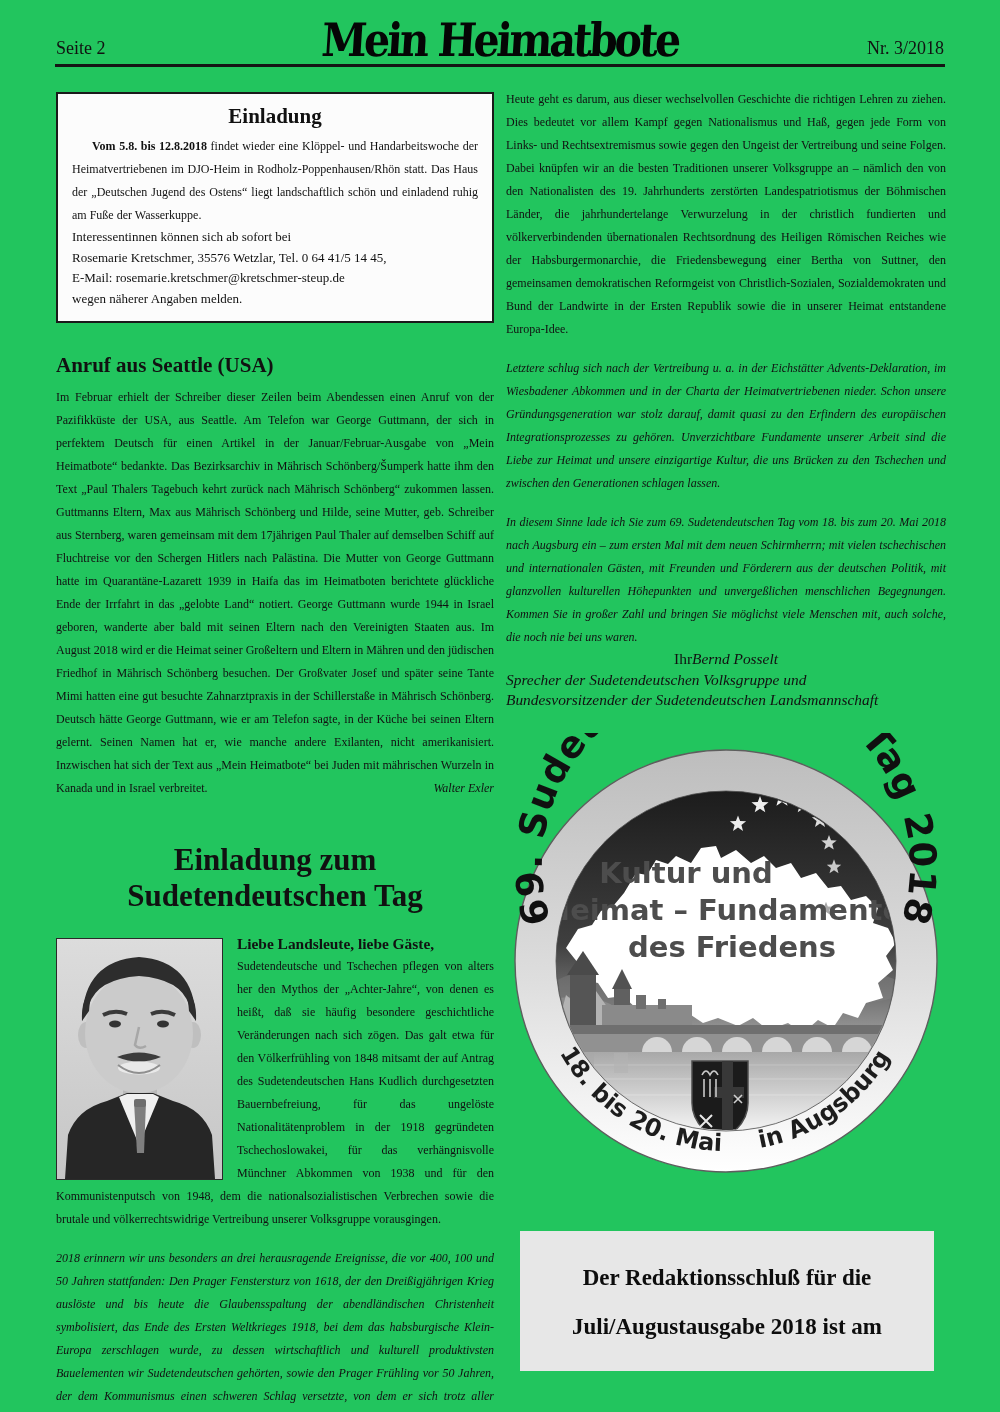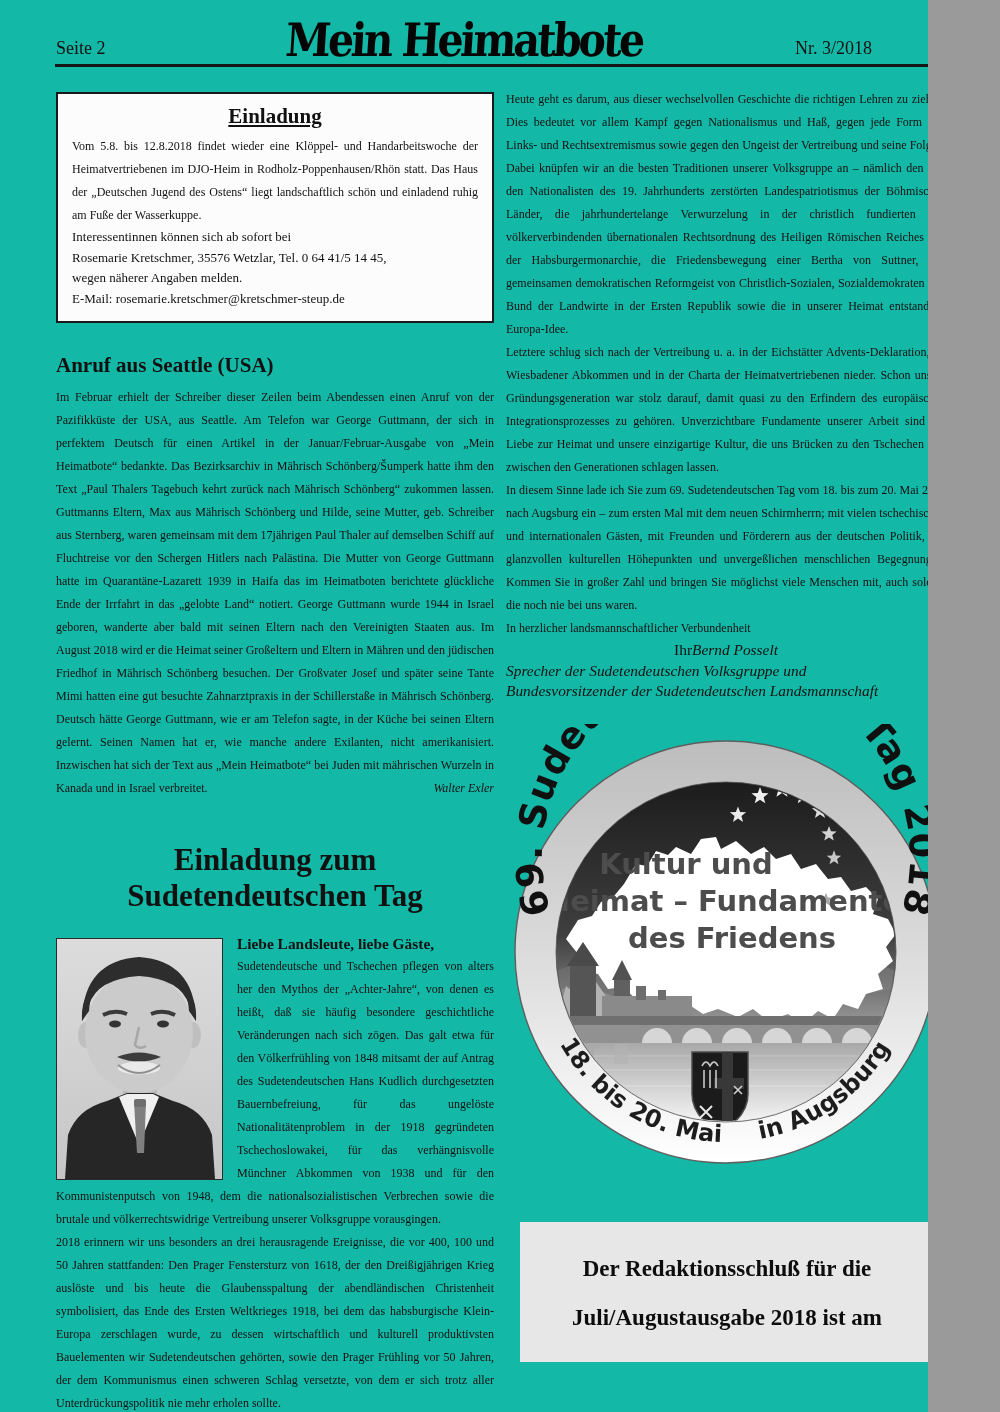--- a/index.html
+++ b/index.html
@@ -1,74 +1,74 @@
 <!DOCTYPE html>
 <html lang="de"><head>
 <meta charset="utf-8">
 <style>
   html,body{margin:0;padding:0;background:#9a9a9a;}
-  .page{position:relative;width:928px;height:1412px;background:#14b8a6;overflow:hidden;
+  .page{position:relative;width:1000px;height:1412px;background:#22c55e;overflow:hidden;
         font-family:"Liberation Serif","DejaVu Serif",serif;color:#111;}
   
   .hdr-label{position:absolute;top:38px;font-size:18px;color:#111;}
   .hdr-left{left:56px;}
   .hdr-right{right:56px;}
   .masthead{position:absolute;top:16px;left:0;width:100%;text-align:center;
             font-family:"DejaVu Serif",serif;font-weight:bold;font-size:41px;
             letter-spacing:-3px;transform:scaleY(1.12) skewX(-4deg);color:#050505;}
   .hdr-rule{position:absolute;top:64px;left:55px;width:890px;height:3px;background:#151515;}
   
   .col{position:absolute;top:88px;width:438px;}
   .col-left{left:56px;}
   .col-right{left:506px;width:440px;}
   .body-text{font-size:12px;line-height:23px;text-align:justify;margin:0;}
-  .body-text + .body-text{margin-top:0;}
+  .body-text + .body-text{margin-top:16px;font-style:italic;}
   
   .inv-box{border:2px solid #1a1a1a;padding:8px 14px 12px 14px;margin-top:4px;background:#fcfcfc;}
-  .inv-title{text-align:center;font-weight:bold;font-size:21px;margin:2px 0 6px 0;text-decoration:underline;}
+  .inv-title{text-align:center;font-weight:bold;font-size:21px;margin:2px 0 6px 0;}
   .inv-line{font-size:13px;line-height:20.6px;text-align:left;}
   
   .h-article{font-weight:bold;font-size:21px;margin:30px 0 8px 0;}
   .author{float:right;font-style:italic;}
   
   .big-title{text-align:center;font-weight:bold;font-size:31px;line-height:36px;margin:42px 0 20px 0;}
   .photo-float{float:left;width:167px;height:242px;margin:4px 14px 4px 0;
                border:1px solid #2a2a2a;box-sizing:border-box;background:#ddd;}
   .photo-float svg{display:block;width:100%;height:100%;}
   .salutation{font-weight:bold;font-size:15.4px;line-height:20.6px;}
   
   .sig-row{display:flex;justify-content:center;font-size:15.4px;line-height:20.6px;}
   .sig-name{font-style:italic;}
   .sig-line{text-align:left;font-style:italic;font-size:15.4px;line-height:20.6px;}
   
   .badge-wrap{margin:22px 0 0 0;text-align:center;}
   
   .deadline-box{margin:42px 12px 0 14px;background:#e7e7e7;padding:22px 6px 20px 6px;text-align:center;}
   .deadline-line{font-weight:bold;font-size:23px;line-height:49px;color:#0d0d0d;}
-  b{font-weight:normal;}
+  b{font-weight:bold;margin-left:20px;}
 </style>
 </head>
 <body>
 
 <div class="page">
 
   <div class="hdr-label hdr-left">Seite 2</div>
   <div class="masthead">Mein Heimatbote</div>
   <div class="hdr-label hdr-right">Nr. 3/2018</div>
   <div class="hdr-rule"></div>
 
   <div class="col col-left">
 
     <div class="inv-box">
       <div class="inv-title">Einladung</div>
       <p class="body-text"><b>Vom 5.8. bis 12.8.2018</b><span> findet wieder eine Klöppel- und Handarbeitswoche der Heimatvertriebenen im DJO-Heim in Rodholz-Poppenhausen/Rhön statt. Das Haus der „Deutschen Jugend des Ostens“ liegt landschaftlich schön und einladend ruhig am Fuße der Wasserkuppe.</span></p>
       <div class="inv-line">Interessentinnen können sich ab sofort bei</div>
       <div class="inv-line">Rosemarie Kretschmer, 35576 Wetzlar, Tel. 0 64 41/5 14 45,</div>
+      <div class="inv-line">E-Mail: rosemarie.kretschmer@kretschmer-steup.de</div>
       <div class="inv-line">wegen näherer Angaben melden.</div>
-      <div class="inv-line">E-Mail: rosemarie.kretschmer@kretschmer-steup.de</div>
     </div>
 
     <h2 class="h-article">Anruf aus Seattle (USA)</h2>
     <p class="body-text">
       <span>Im Februar erhielt der Schreiber dieser Zeilen beim Abendessen einen Anruf von der Pazifikküste der USA, aus Seattle. Am Telefon war George Guttmann, der sich in perfektem Deutsch für einen Artikel in der Januar/Februar-Ausgabe von „Mein Heimatbote“ bedankte. Das Bezirksarchiv in Mährisch Schönberg/Šumperk hatte ihm den Text „Paul Thalers Tagebuch kehrt zurück nach Mährisch Schönberg“ zukommen lassen. Guttmanns Eltern, Max aus Mährisch Schönberg und Hilde, seine Mutter, geb. Schreiber aus Sternberg, waren gemeinsam mit dem 17jährigen Paul Thaler auf demselben Schiff auf Fluchtreise vor den Schergen Hitlers nach Palästina. Die Mutter von George Guttmann hatte im Quarantäne-Lazarett 1939 in Haifa das im Heimatboten berichtete glückliche Ende der Irrfahrt in das „gelobte Land“ notiert. George Guttmann wurde 1944 in Israel geboren, wanderte aber bald mit seinen Eltern nach den Vereinigten Staaten aus. Im August 2018 wird er die Heimat seiner Großeltern und Eltern in Mähren und den jüdischen Friedhof in Mährisch Schönberg besuchen. Der Großvater Josef und später seine Tante Mimi hatten eine gut besuchte Zahnarztpraxis in der Schillerstaße in Mährisch Schönberg. Deutsch hätte George Guttmann, wie er am Telefon sagte, in der Küche bei seinen Eltern gelernt. Seinen Namen hat er, wie manche andere Exilanten, nicht amerikanisiert. Inzwischen hat sich der Text aus „Mein Heimatbote“ bei Juden mit mährischen Wurzeln in Kanada und in Israel verbreitet.</span>
       <span class="author">Walter Exler</span>
     </p>
 
     <h1 class="big-title"><span>Einladung zum</span><br>
       <span>Sudetendeutschen Tag</span></h1>
@@ -108,21 +108,20 @@
       <div class="salutation">Liebe Landsleute, liebe Gäste,</div>
       <p class="body-text">Sudetendeutsche und Tschechen pflegen von alters her den Mythos der „Achter-Jahre“, von denen es heißt, daß sie häufig besondere geschichtliche Veränderungen nach sich zögen. Das galt etwa für den Völkerfrühling von 1848 mitsamt der auf Antrag des Sudetendeutschen Hans Kudlich durchgesetzten Bauernbefreiung, für das ungelöste Nationalitätenproblem in der 1918 gegründeten Tschechoslowakei, für das verhängnisvolle Münchner Abkommen von 1938 und für den Kommunistenputsch von 1948, dem die nationalsozialistischen Verbrechen sowie die brutale und völkerrechtswidrige Vertreibung unserer Volksgruppe vorausgingen.</p>
       <p class="body-text">2018 erinnern wir uns besonders an drei herausragende Ereignisse, die vor 400, 100 und 50 Jahren stattfanden: Den Prager Fenstersturz von 1618, der den Dreißigjährigen Krieg auslöste und bis heute die Glaubensspaltung der abendländischen Christenheit symbolisiert, das Ende des Ersten Weltkrieges 1918, bei dem das habsburgische Klein-Europa zerschlagen wurde, zu dessen wirtschaftlich und kulturell produktivsten Bauelementen wir Sudetendeutschen gehörten, sowie den Prager Frühling vor 50 Jahren, der dem Kommunismus einen schweren Schlag versetzte, von dem er sich trotz aller Unterdrückungspolitik nie mehr erholen sollte.</p>
     </div>
   </div>
 
   <div class="col col-right">
     <p class="body-text">Heute geht es darum, aus dieser wechselvollen Geschichte die richtigen Lehren zu ziehen. Dies bedeutet vor allem Kampf gegen Nationalismus und Haß, gegen jede Form von Links- und Rechtsextremismus sowie gegen den Ungeist der Vertreibung und seine Folgen. Dabei knüpfen wir an die besten Traditionen unserer Volksgruppe an – nämlich den von den Nationalisten des 19. Jahrhunderts zerstörten Landespatriotismus der Böhmischen Länder, die jahrhundertelange Verwurzelung in der christlich fundierten und völkerverbindenden übernationalen Rechtsordnung des Heiligen Römischen Reiches wie der Habsburgermonarchie, die Friedensbewegung einer Bertha von Suttner, den gemeinsamen demokratischen Reformgeist von Christlich-Sozialen, Sozialdemokraten und Bund der Landwirte in der Ersten Republik sowie die in unserer Heimat entstandene Europa-Idee.</p>
     <p class="body-text">Letztere schlug sich nach der Vertreibung u. a. in der Eichstätter Advents-Deklaration, im Wiesbadener Abkommen und in der Charta der Heimatvertriebenen nieder. Schon unsere Gründungsgeneration war stolz darauf, damit quasi zu den Erfindern des europäischen Integrationsprozesses zu gehören. Unverzichtbare Fundamente unserer Arbeit sind die Liebe zur Heimat und unsere einzigartige Kultur, die uns Brücken zu den Tschechen und zwischen den Generationen schlagen lassen.</p>
     <p class="body-text">In diesem Sinne lade ich Sie zum 69. Sudetendeutschen Tag vom 18. bis zum 20. Mai 2018 nach Augsburg ein – zum ersten Mal mit dem neuen Schirmherrn; mit vielen tschechischen und internationalen Gästen, mit Freunden und Förderern aus der deutschen Politik, mit glanzvollen kulturellen Höhepunkten und unvergeßlichen menschlichen Begegnungen. Kommen Sie in großer Zahl und bringen Sie möglichst viele Menschen mit, auch solche, die noch nie bei uns waren.</p>
-    <div class="body-text" style="text-align:left;">In herzlicher landsmannschaftlicher Verbundenheit</div>
     <div class="sig-row">
       <span>Ihr</span>
       <span class="sig-name">Bernd Posselt</span>
     </div>
     <div class="sig-line">Sprecher der Sudetendeutschen Volksgruppe und</div>
     <div class="sig-line">Bundesvorsitzender der Sudetendeutschen Landsmannschaft</div>
 
     <div class="badge-wrap">
       <svg width="440" height="452" viewBox="0 0 440 452" aria-hidden="true">
         <defs>

